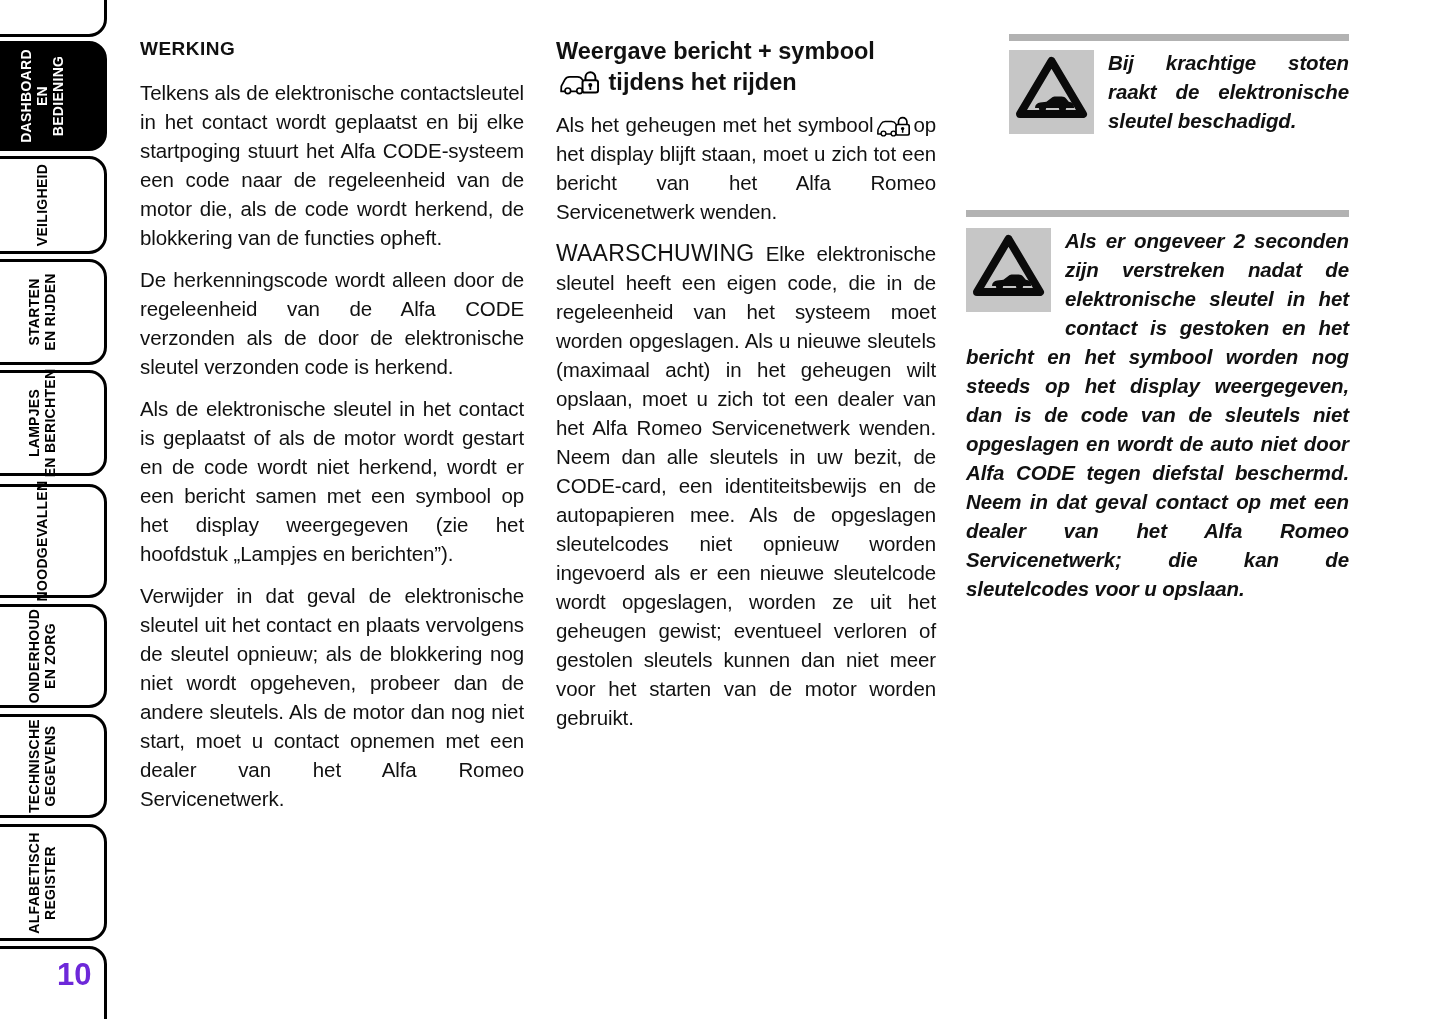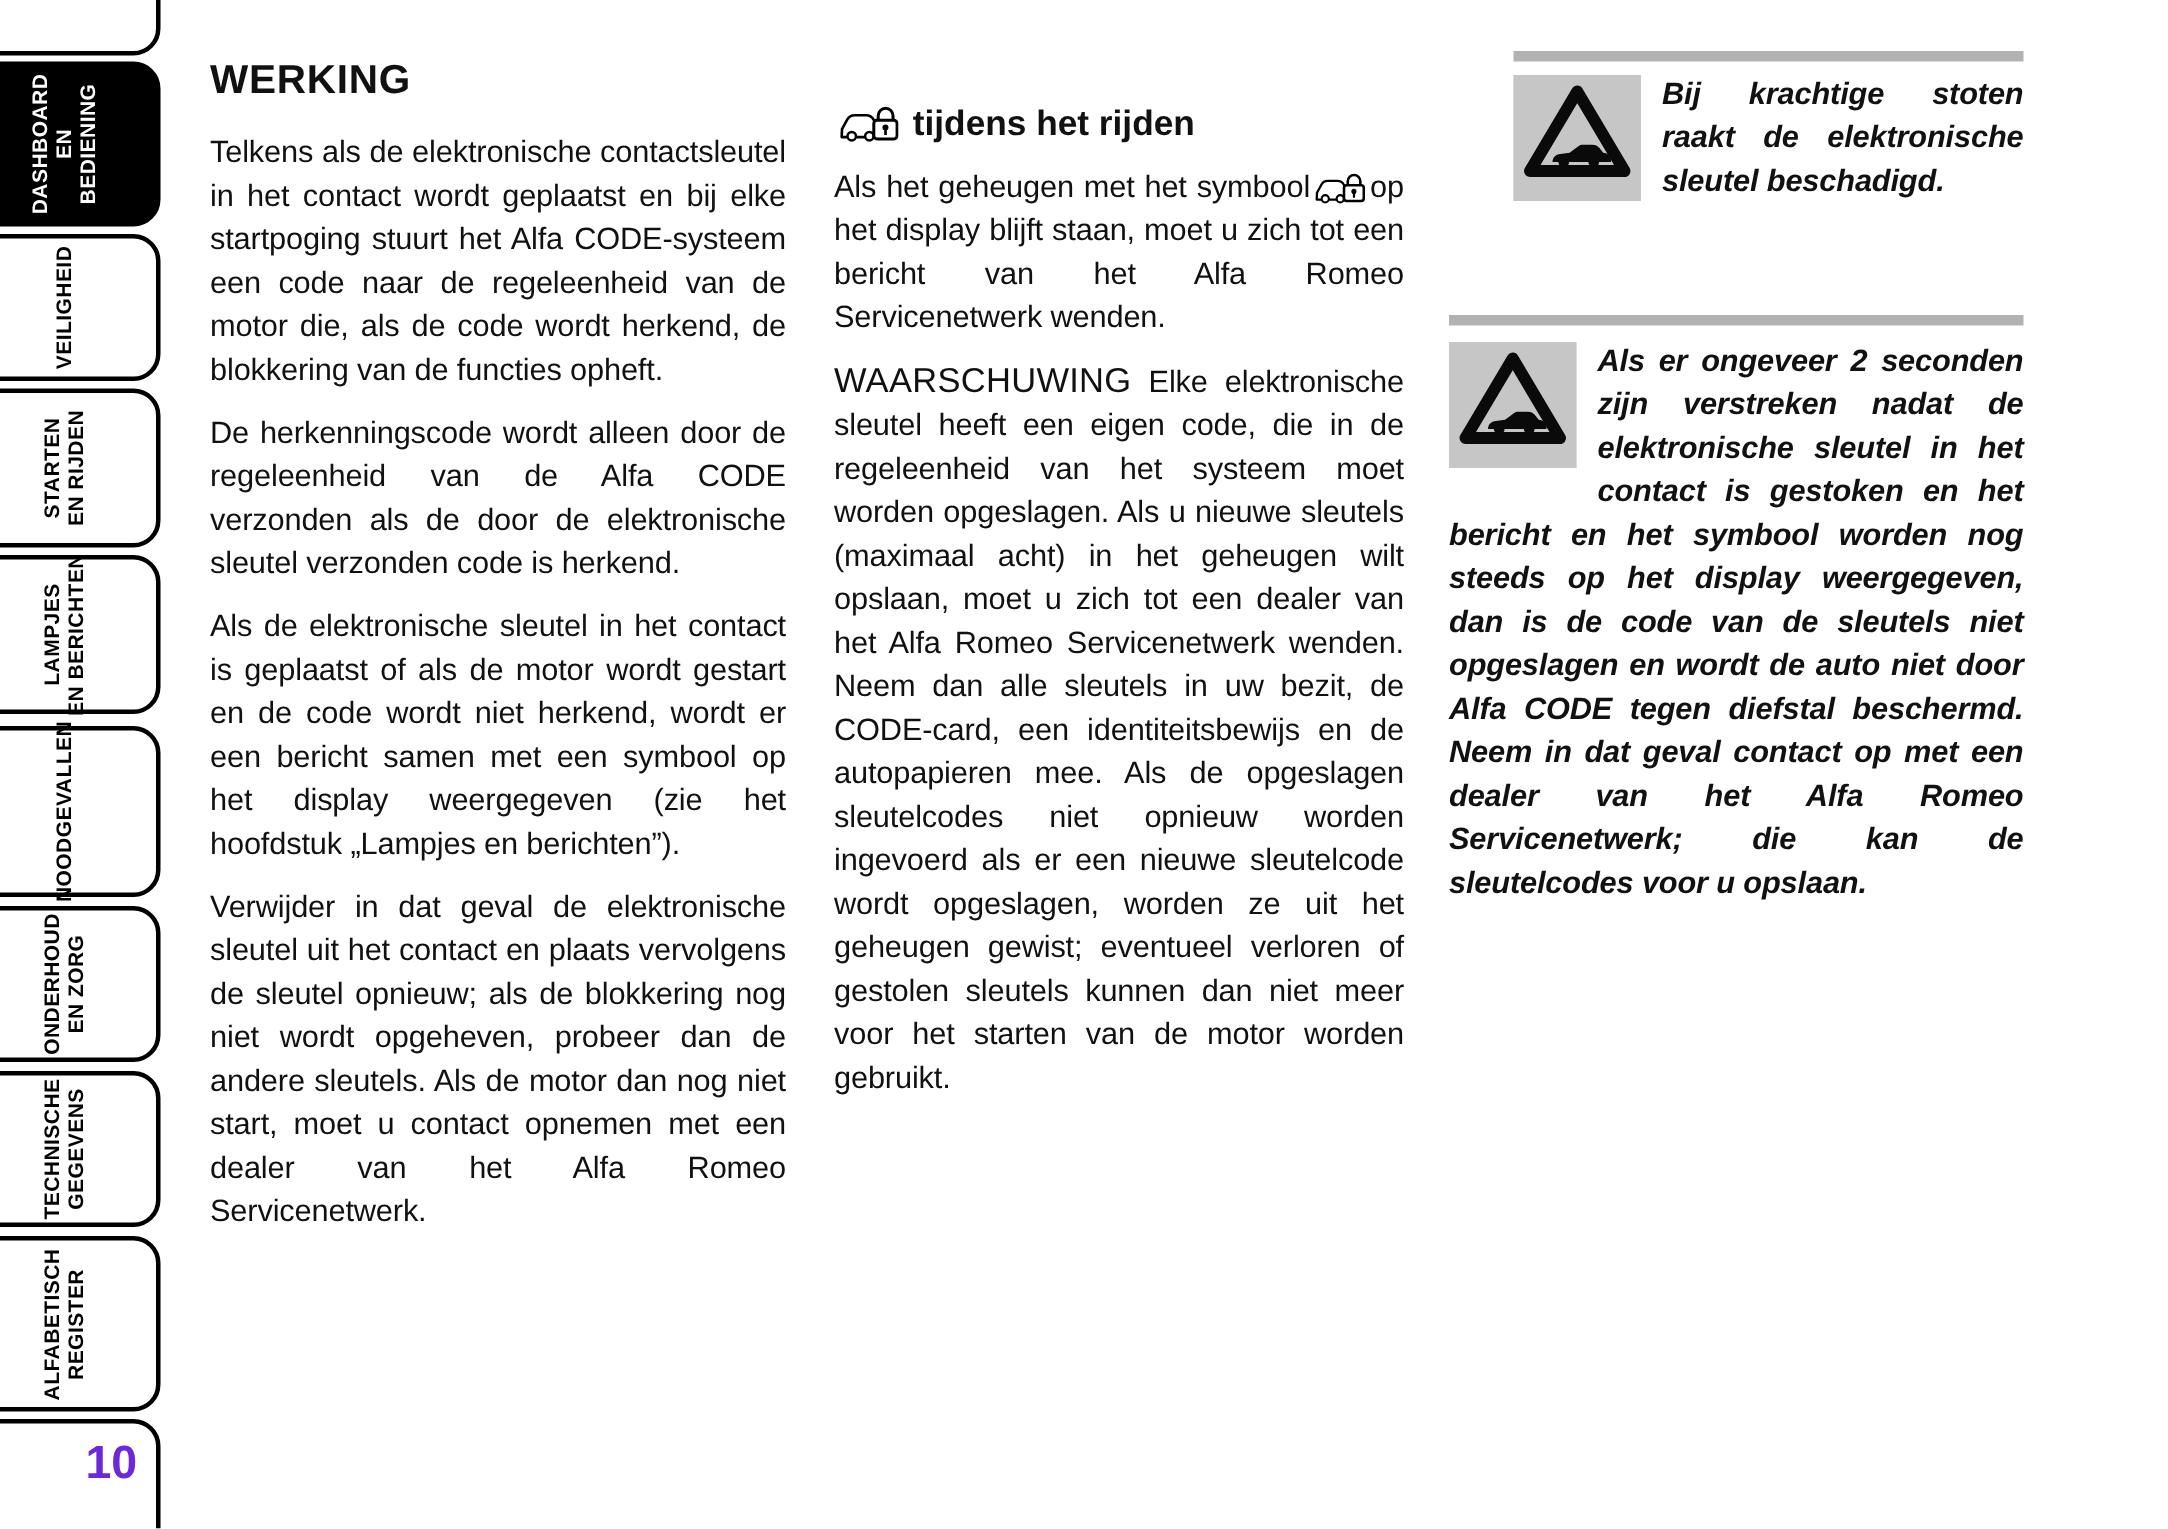--- a/index.html
+++ b/index.html
@@ -16,21 +16,21 @@
   .tab-label div{white-space:nowrap;}
   .pagenum-box{position:absolute;left:-24px;top:946px;width:131px;height:110px;background:#fff;
                border:3px solid #000;border-radius:18px;box-sizing:border-box;}
   .pagenum{position:absolute;left:78px;top:8px;font-size:31px;font-weight:900;color:#6d28d9;}
   
   .col{position:absolute;top:36px;text-align:justify;}
   .col1{left:140px;width:384px;}
   .col2{left:556px;width:380px;}
   .col3{left:966px;width:383px;top:34px;}
   .col p{margin:0 0 13px 0;font-size:20.5px;line-height:29px;letter-spacing:-0.1px;}
-  h1.sect{margin:2px 0 18px 0;font-size:27px;font-weight:900;letter-spacing:.5px;text-align:left;}
+  h1.sect{margin:2px 0 18px 0;font-size:19px;font-weight:900;letter-spacing:.5px;text-align:left;}
   h2.sub{margin:0 0 12px 0;font-size:23.5px;font-weight:800;line-height:31px;text-align:left;}
   .runin{font-weight:400;font-size:23px;letter-spacing:.2px;}
   
   .icon-key{display:inline-block;vertical-align:-5px;margin:0 3px;}
   .icon-key svg{display:block;}
   
   .warnbox{margin-bottom:0;}
   .rule{height:7px;background:#b2b2b2;margin-bottom:9px;}
   .warnbox1{margin-bottom:62px;padding-left:43px;}
   .warnbox1 .rule{margin-bottom:7px;}
@@ -132,21 +132,21 @@
   <section class="col col1">
     <h1 class="sect">WERKING</h1>
     <p>Telkens als de elektronische contactsleutel in het contact wordt geplaatst en bij elke startpoging stuurt het Alfa CODE-systeem een code naar de regeleenheid van de motor die, als de code wordt herkend, de blokkering van de functies opheft.</p>
     <p>De herkenningscode wordt alleen door de regeleenheid van de Alfa CODE verzonden als de door de elektronische sleutel verzonden code is herkend.</p>
     <p>Als de elektronische sleutel in het contact is geplaatst of als de motor wordt gestart en de code wordt niet herkend, wordt er een bericht samen met een symbool op het display weergegeven (zie het hoofdstuk „Lampjes en berichten”).</p>
     <p>Verwijder in dat geval de elektronische sleutel uit het contact en plaats vervolgens de sleutel opnieuw; als de blokkering nog niet wordt opgeheven, probeer dan de andere sleutels. Als de motor dan nog niet start, moet u contact opnemen met een dealer van het Alfa Romeo Servicenetwerk.</p>
   </section>
 
   <section class="col col2">
     <h2 class="sub">
-      <br>
+      <span>Weergave bericht + symbool</span><br>
       <span class="icon-key"><svg width="40" height="26" viewBox="0 0 34 22">
             <use href="#key-sym"></use>
           </svg></span>
       <span>tijdens het rijden</span>
     </h2>
     <p><span>Als het geheugen met het symbool</span><span class="icon-key"><svg width="34" height="22" viewBox="0 0 34 22">
             <use href="#key-sym"></use>
           </svg></span><span>op het display blijft staan, moet u zich tot een bericht van het Alfa Romeo Servicenetwerk wenden.</span></p>
     <p><span class="runin">WAARSCHUWING</span> <span>Elke elektronische sleutel heeft een eigen code, die in de regeleenheid van het systeem moet worden opgeslagen. Als u nieuwe sleutels (maximaal acht) in het geheugen wilt opslaan, moet u zich tot een dealer van het Alfa Romeo Servicenetwerk wenden. Neem dan alle sleutels in uw bezit, de CODE-card, een identiteitsbewijs en de autopapieren mee. Als de opgeslagen sleutelcodes niet opnieuw worden ingevoerd als er een nieuwe sleutelcode wordt opgeslagen, worden ze uit het geheugen gewist; eventueel verloren of gestolen sleutels kunnen dan niet meer voor het starten van de motor worden gebruikt.</span></p>
   </section>

